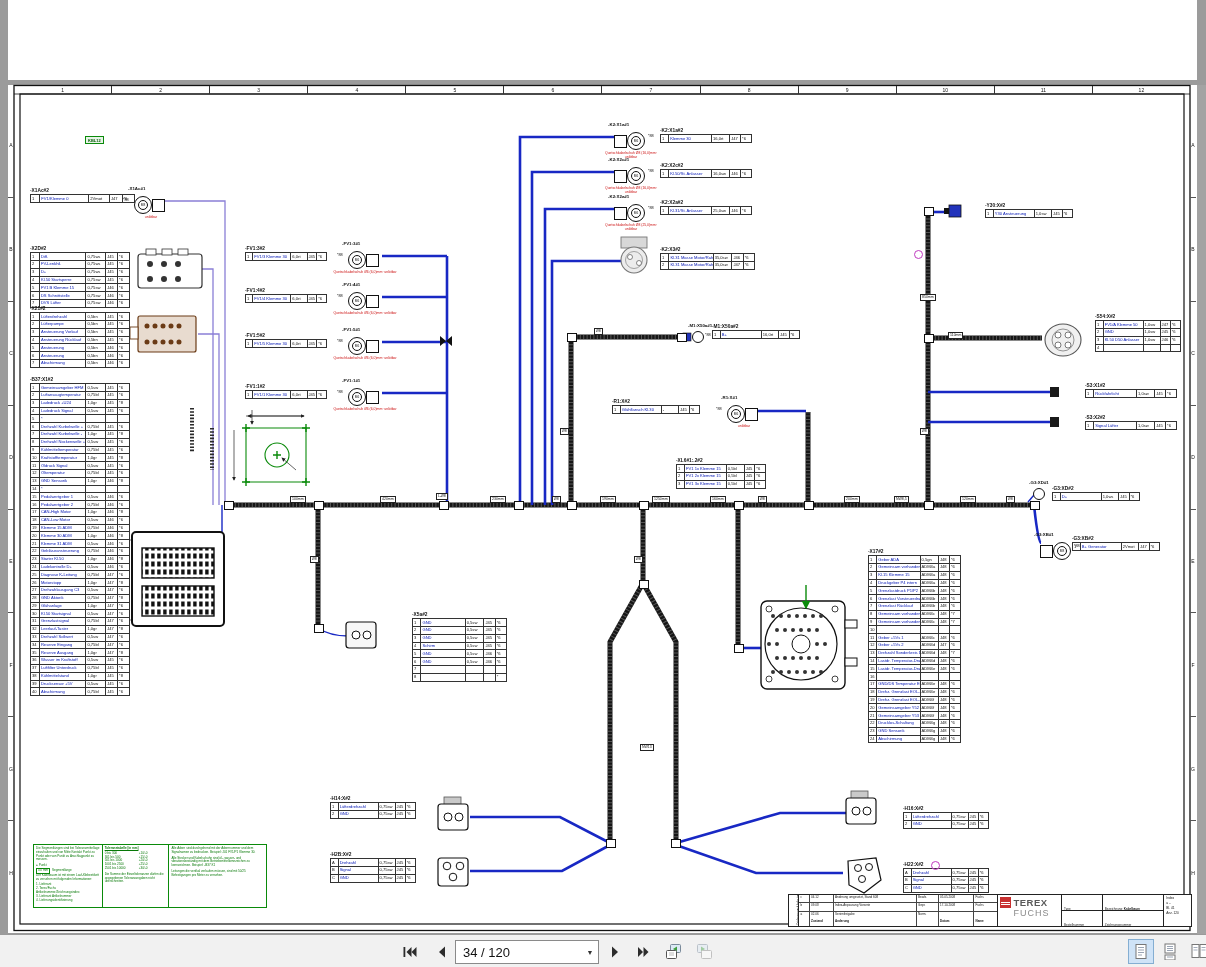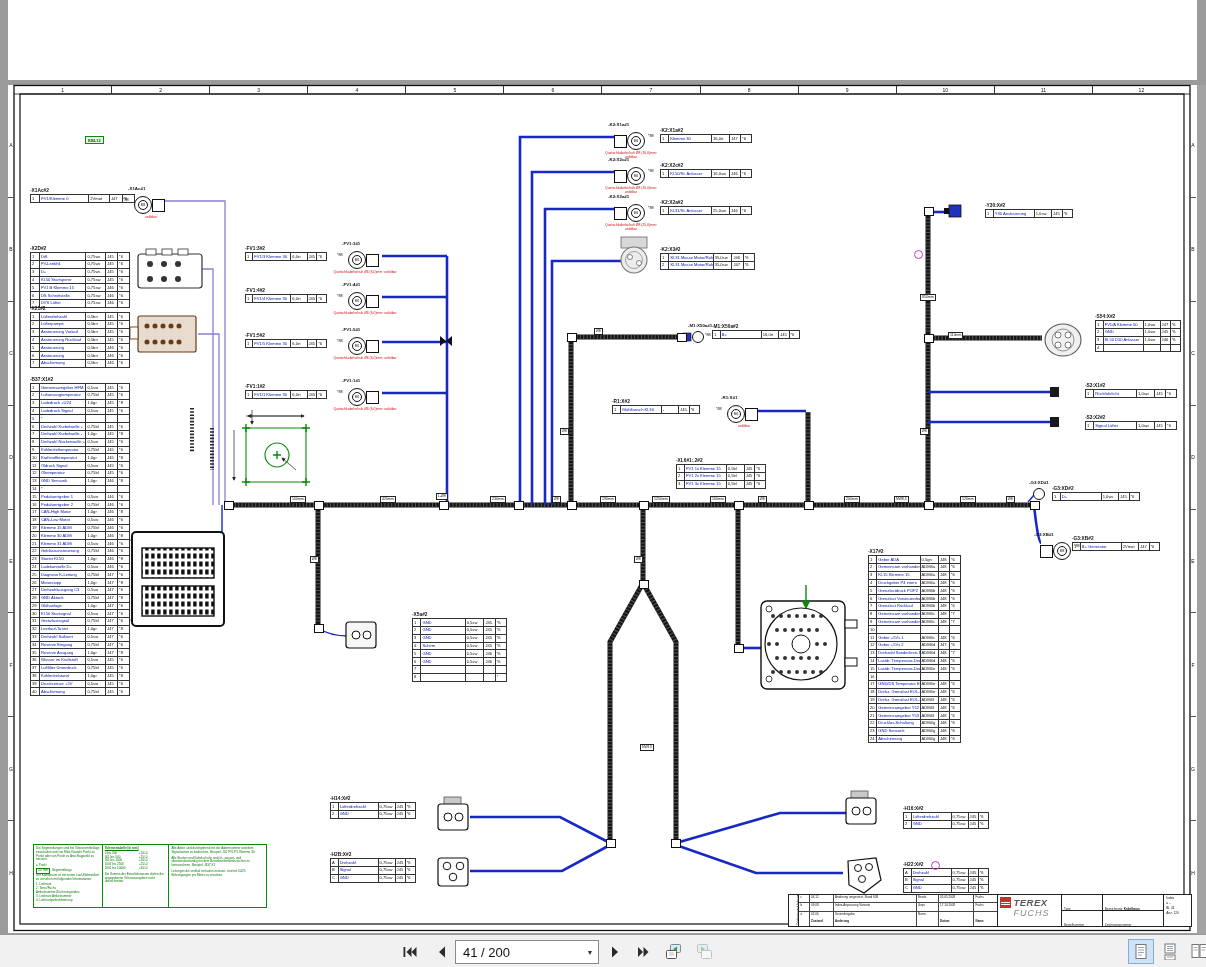--- a/index.html
+++ b/index.html
@@ -62,21 +62,21 @@
   
   .tblock{position:absolute;left:788px;top:894px;width:402px;height:31px;border:1px solid #222;background:#fff;display:flex;z-index:6;color:#111;}
   .revlabel{width:10px;border-right:0.7px solid #222;position:relative;overflow:hidden;}
   .revlabel span{position:absolute;left:8px;top:30px;transform:rotate(-90deg);transform-origin:0 0;font-size:2.7px;white-space:nowrap;}
   .revtable{width:198px;display:flex;flex-direction:column;border-right:0.7px solid #222;}
   .revrow{display:flex;flex:1;border-bottom:0.5px solid #444;}
   .revrow:last-child{border-bottom:none;}
   .revrow span{font-size:3px;line-height:1;padding:1px 1px 0;overflow:hidden;white-space:nowrap;border-right:0.5px solid #444;}
   .rc0{width:8px;}.rc1{width:22px;}.rc2{width:84px;}.rc3{width:20px;}.rc4{width:34px;}.rc5{width:22px;border-right:none!important;}
   .revhdr span{font-size:3px;font-weight:bold;}
-  .brand{width:62px;border-right:0.7px solid #222;padding:2px 2px;font-style:italic;}
+  .brand{width:62px;border-right:0.7px solid #222;padding:2px 2px;}
   .tx-row{display:flex;align-items:center;gap:2px;}
   .tx-mark{width:9px;height:9px;background:repeating-linear-gradient(to bottom,#c83030 0,#c83030 1.7px,#fff 1.7px,#fff 2.4px);border:0.5px solid #c83030;}
   .tx-name{font-size:9.5px;font-weight:bold;color:#5a5a5a;letter-spacing:0.5px;}
   .fx-name{font-size:9px;color:#8a8a8a;margin-left:13px;letter-spacing:1px;}
   .tcol{display:flex;flex-direction:column;border-right:0.7px solid #222;}
   .tcell{flex:1;padding:1px 2px;border-bottom:0.7px solid #222;overflow:hidden;}
   .tcell:last-child{border-bottom:none;}
   .tl{font-size:3px;color:#222;line-height:1.1;white-space:nowrap;}
   .typecol{width:42px;}.bezcol{width:64px;}
   .idxcol{width:24px;display:flex;flex-direction:column;padding:1px 2px;}
@@ -1888,21 +1888,21 @@
           <path d="M9.5 3 4.5 8l5 5z"></path>
           <path d="M14.5 3 9.5 8l5 5z"></path>
         </svg>
     </button>
     <button class="tb-btn" style="left:428px">
       <svg width="16" height="16" viewBox="0 0 16 16" fill="#2c2c2c">
           <path d="M11 2.5 5 8l6 5.5z"></path>
         </svg>
     </button>
     <div class="combo">
-      <span class="pval">41 / 200</span>
+      <span class="pval">34 / 120</span>
       <span class="carr">▼</span>
     </div>
     <button class="tb-btn" style="left:601px">
       <svg width="16" height="16" viewBox="0 0 16 16" fill="#2c2c2c">
           <path d="M5 2.5 11 8l-6 5.5z"></path>
         </svg>
     </button>
     <button class="tb-btn" style="left:630px">
       <svg width="16" height="16" viewBox="0 0 16 16" fill="#2c2c2c">
           <path d="M2 3 7 8l-5 5z"></path>

